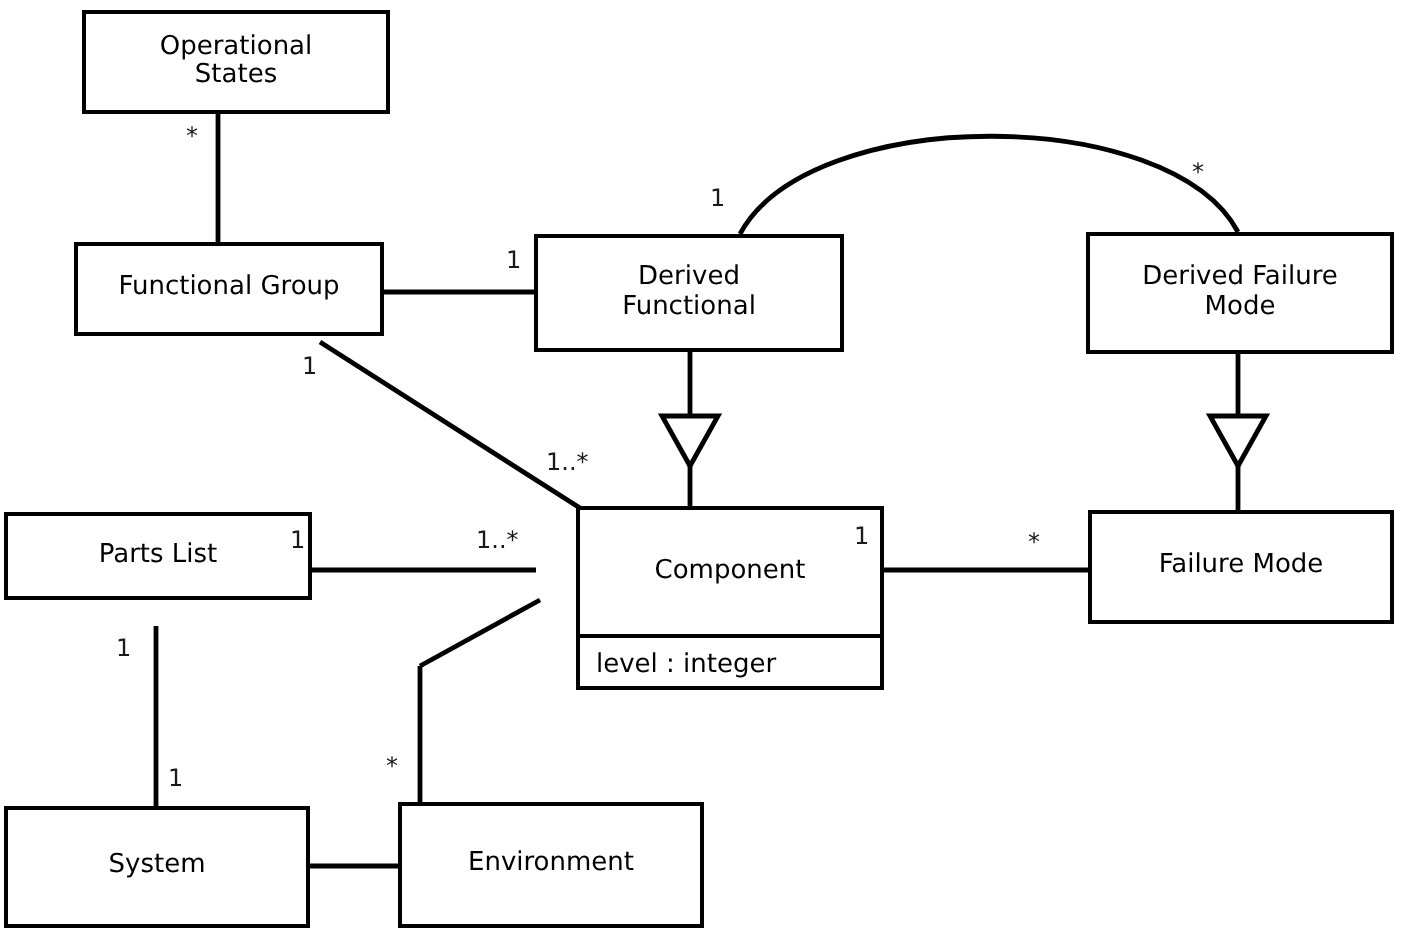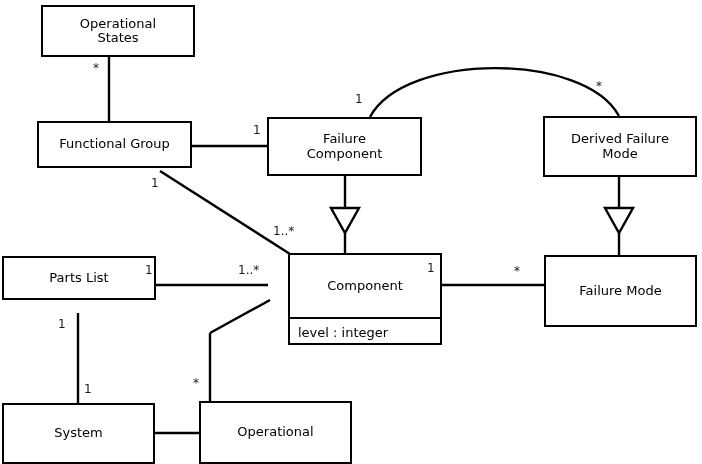--- a/index.html
+++ b/index.html
@@ -110,46 +110,46 @@
 
   <div class="uml-class" style="left:41px; top:5px; width:154px; height:52px;">
     <div class="uml-name-compartment">Operational States</div>
   </div>
 
   <div class="uml-class" style="left:37px; top:121px; width:155px; height:47px;justify-content:flex-end;">
     <div class="uml-name-compartment">Functional Group</div>
   </div>
 
   <div class="uml-class" style="left:267px; top:117px; width:155px; height:59px;">
-    <div class="uml-name-compartment">Failure Component</div>
+    <div class="uml-name-compartment">Derived Functional</div>
   </div>
 
   <div class="uml-class" style="left:543px; top:116px; width:154px; height:61px;">
     <div class="uml-name-compartment">Derived Failure Mode</div>
   </div>
 
   <div class="uml-class" style="left:2px; top:256px; width:154px; height:44px;">
     <div class="uml-name-compartment">Parts List</div>
   </div>
 
   <div class="uml-class has-attrs" style="left:268px; top:253px; width:154px; height:92px;">
     <div class="uml-name-compartment">Component</div>
     <div class="uml-attr-compartment">level : integer</div>
   </div>
 
-  <div class="uml-class" style="left:544px; top:255px; width:153px; height:72px;">
+  <div class="uml-class" style="left:544px; top:255px; width:153px; height:57px;">
     <div class="uml-name-compartment">Failure Mode</div>
   </div>
 
   <div class="uml-class" style="left:2px; top:403px; width:153px; height:61px;">
     <div class="uml-name-compartment">System</div>
   </div>
 
   <div class="uml-class" style="left:199px; top:401px; width:153px; height:63px;">
-    <div class="uml-name-compartment">Operational</div>
+    <div class="uml-name-compartment">Environment</div>
   </div>
 
   <div class="mult-label" style="left:93px; top:62px;">*</div>
 
   <div class="mult-label" style="left:253px; top:124px;">1</div>
 
   <div class="mult-label" style="left:355px; top:93px;">1</div>
 
   <div class="mult-label" style="left:596px; top:80px;">*</div>
 

